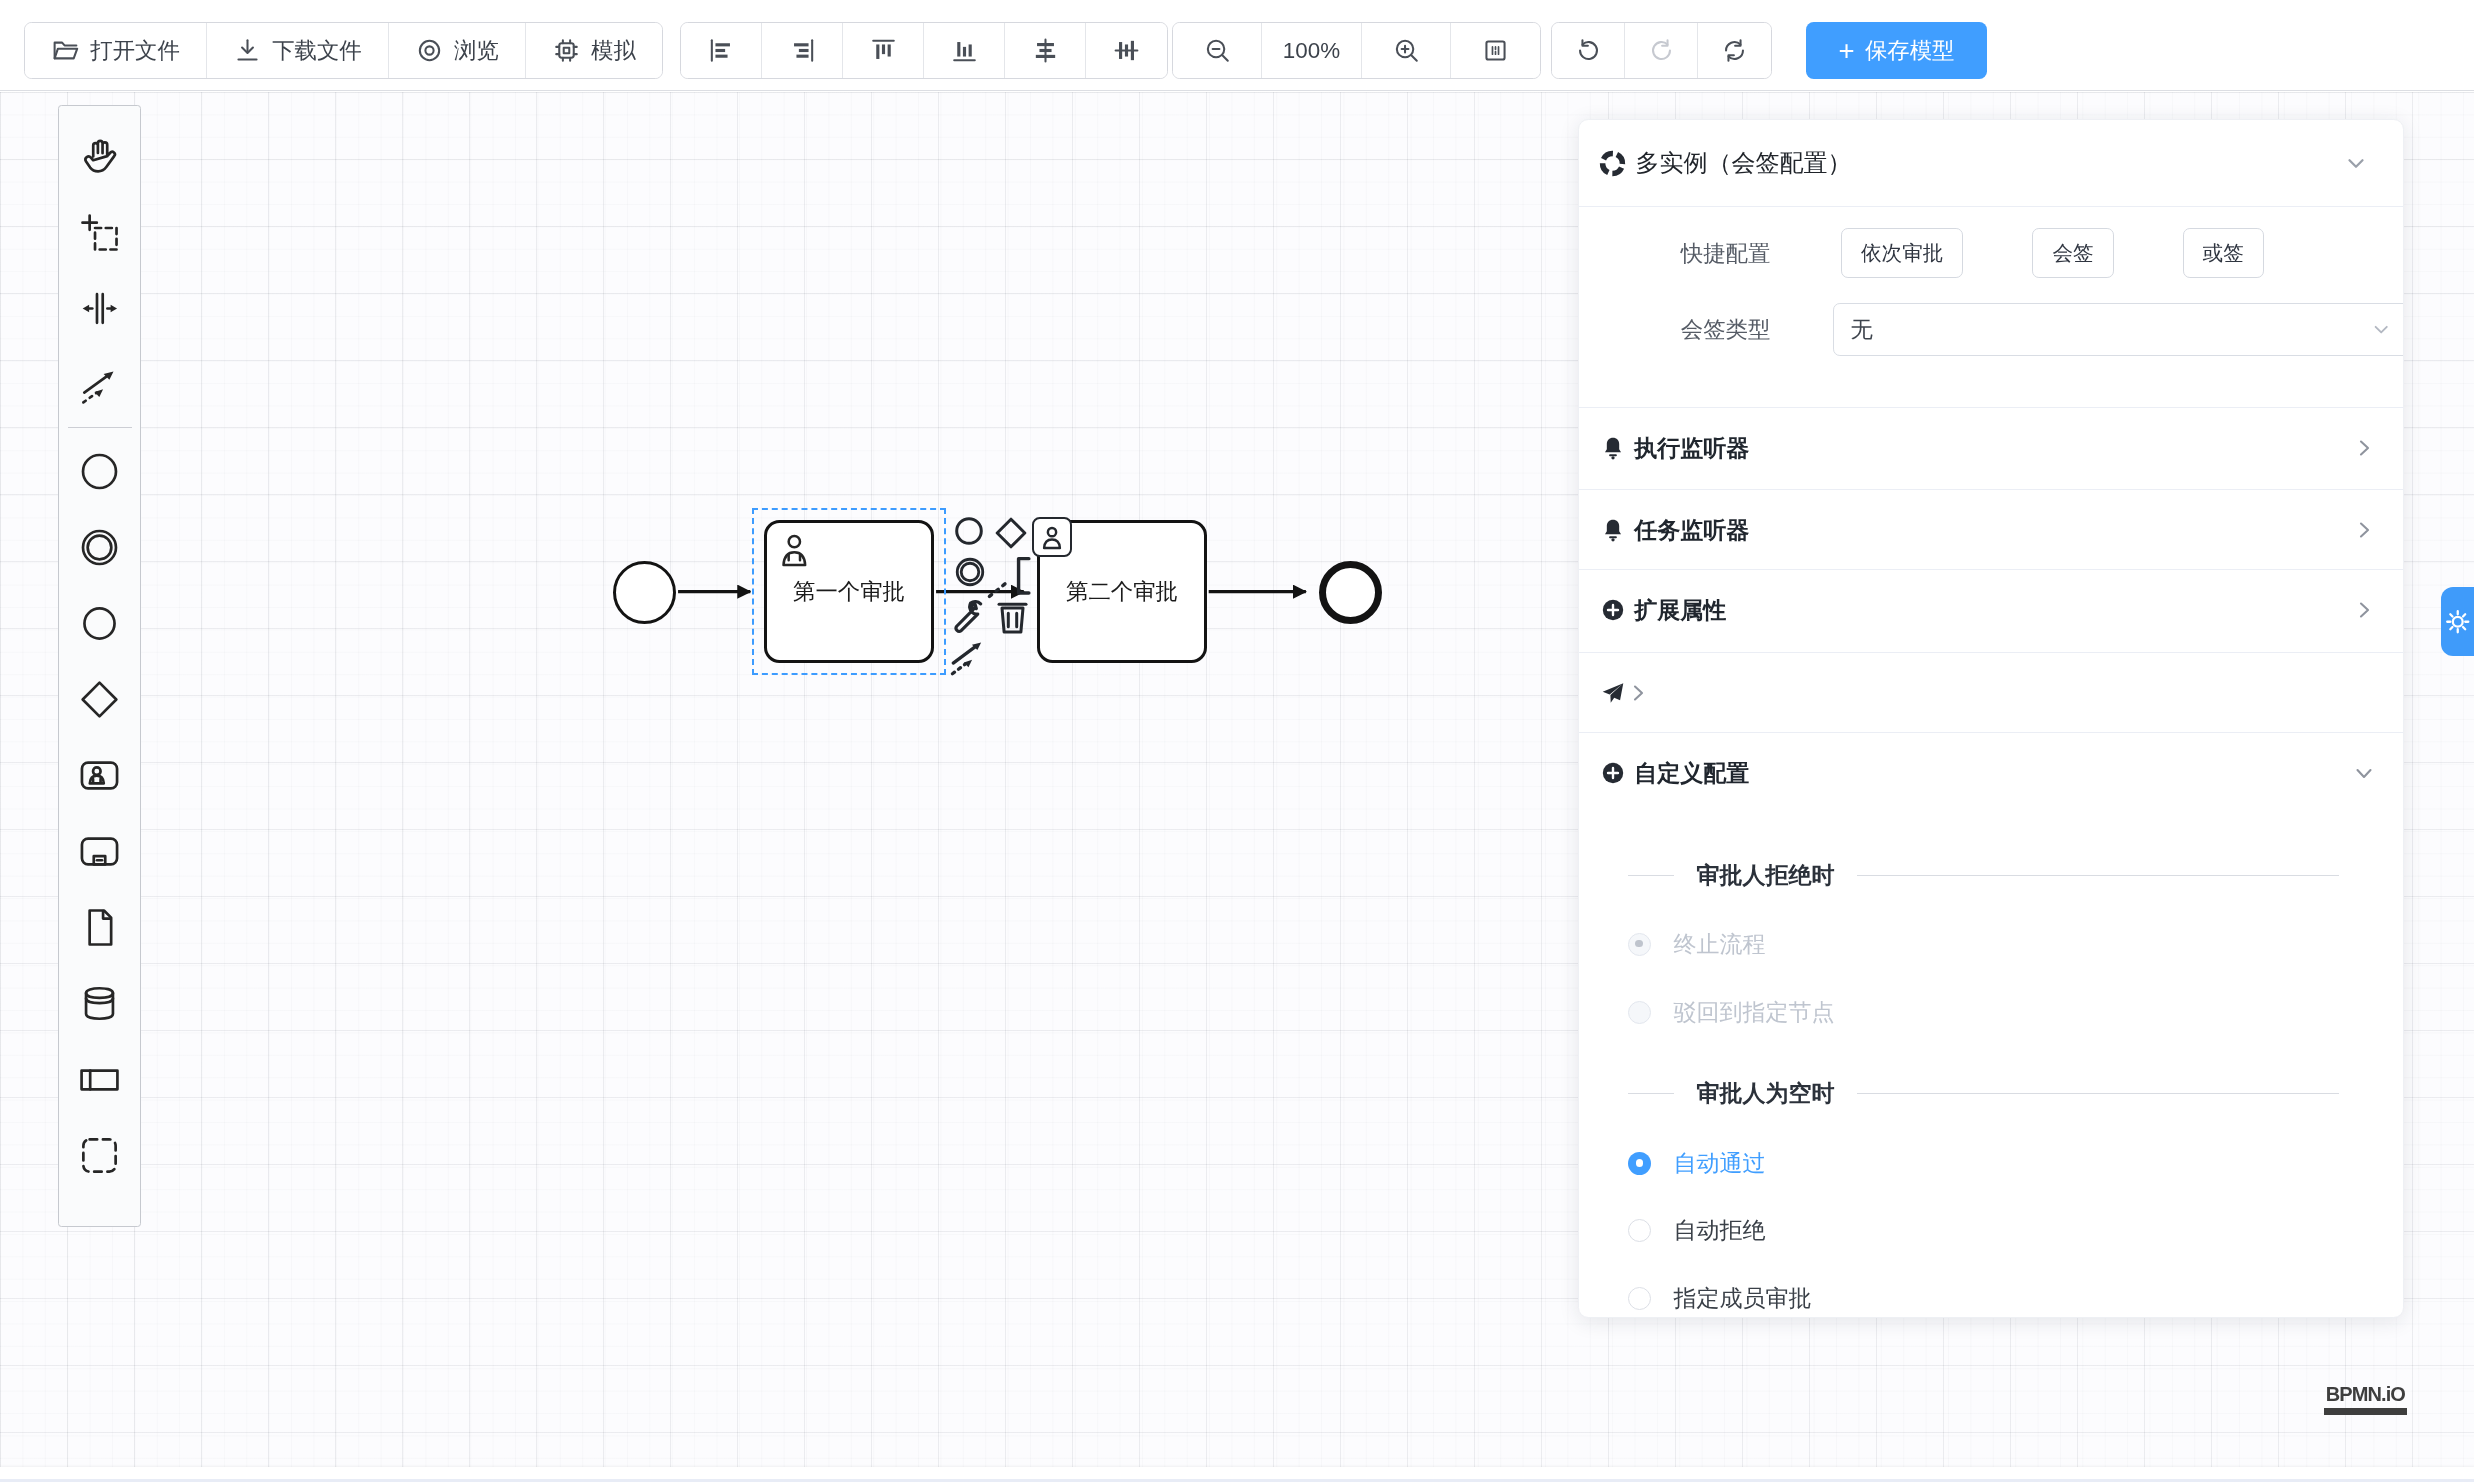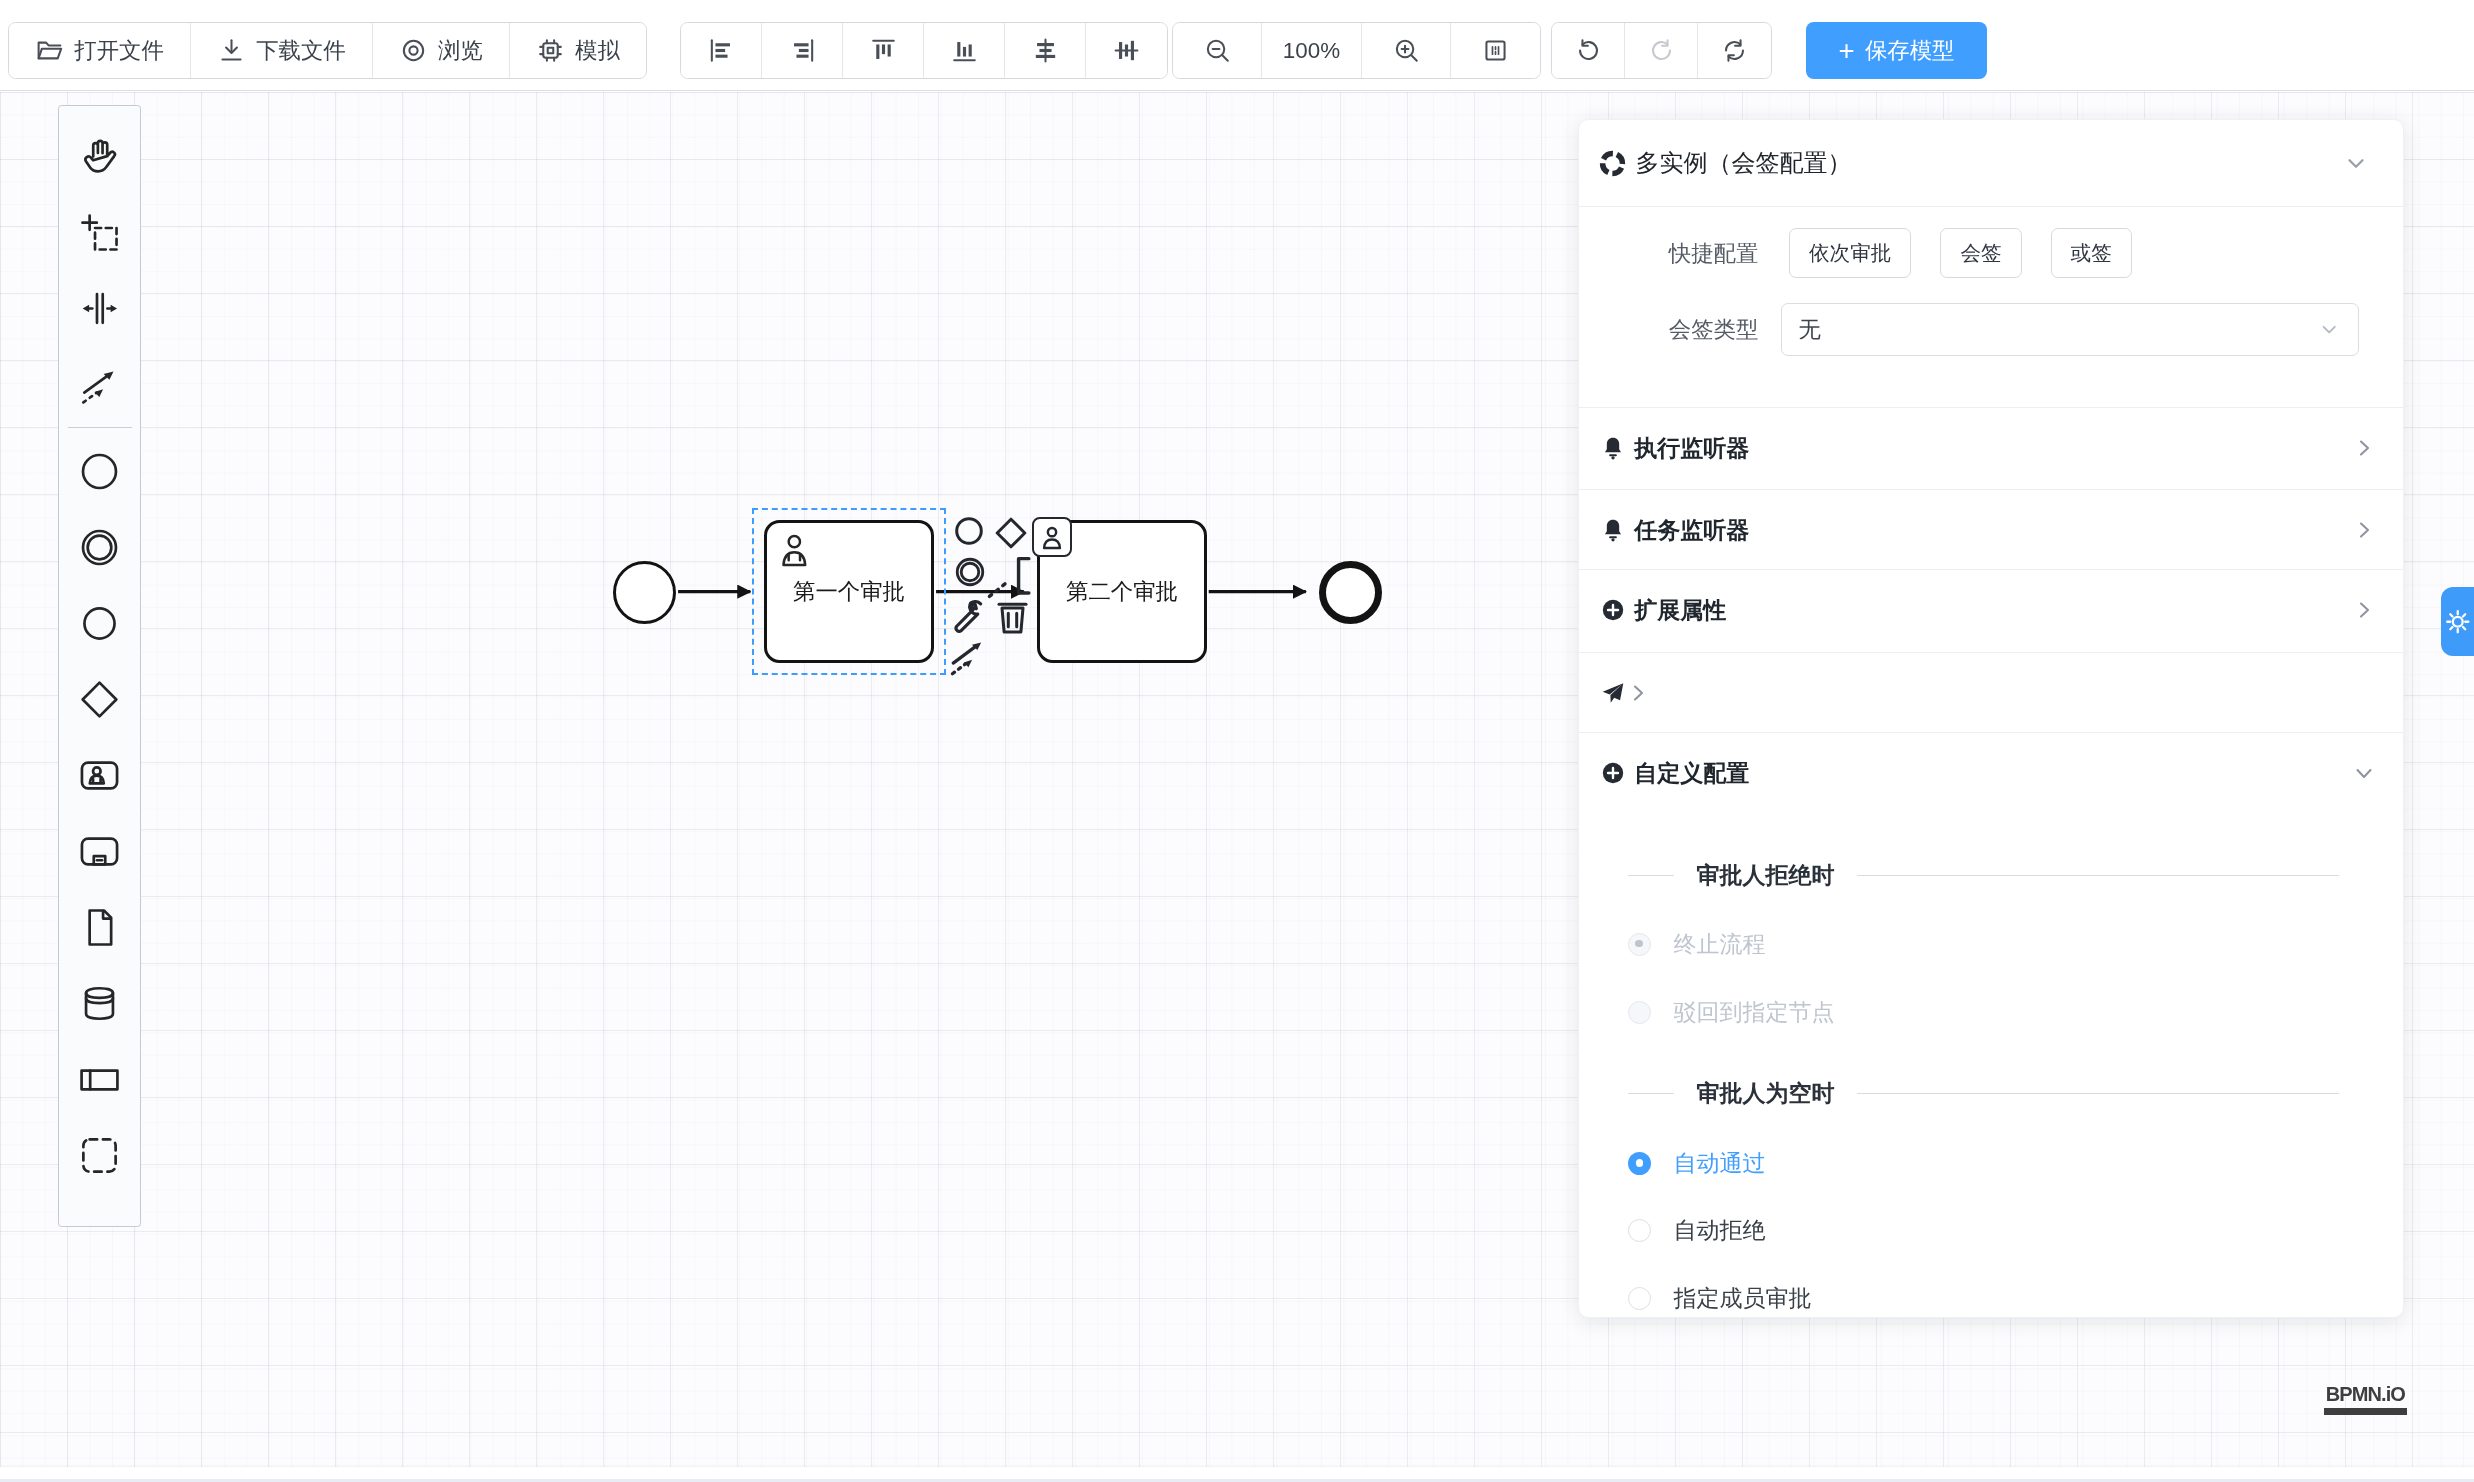--- a/index.html
+++ b/index.html
@@ -5,21 +5,21 @@
   * { margin:0; padding:0; box-sizing:border-box; }
   html,body { width:2475px; height:1482px; overflow:hidden; font-family:"Liberation Sans","DejaVu Sans",sans-serif; }
   .app { position:relative; width:2475px; height:1482px; background:#fff; }
 
   
   .toolbar { position:absolute; left:0; top:0; width:2475px; height:91px; background:#fff; border-bottom:0.9px solid #dcdee3; z-index:40; }
   .tb-group { position:absolute; top:22.4px; height:57px; display:flex; align-items:stretch; border:0.9px solid #d6d8de; border-radius:7.7px; background:#fff; overflow:hidden; }
   .tb-item { display:flex; align-items:center; justify-content:center; gap:10.3px; border:none; background:#fff; border-right:0.9px solid #e4e6ea; color:#3c424b; font-size:22.4px; font-family:inherit; cursor:pointer; }
   .tb-item:last-child { border-right:none; }
   .tb-item svg { width:29px; height:29px; }
-  .g1 { left:8px;justify-content:space-between; }  .g1 .tb-item { padding:0 26px; }
+  .g1 { left:24px;justify-content:space-between; }  .g1 .tb-item { padding:0 26px; }
   .g2 { left:680px; } .g2 .tb-item { width:81px; }
   .g3 { left:1172px; } .g3 .tb-item { width:89px; }
   .zoom-level { display:flex; align-items:center; justify-content:center; width:100px; font-size:22.4px; color:#3c424b; border-right:0.9px solid #e4e6ea; }
   .g4 { left:1551px; } .g4 .tb-item { width:73px; }
   .save-btn { position:absolute; left:1806px; top:22.4px; width:181px; height:57px; border:none; border-radius:7.7px; background:#409EFF; color:#fff; font-size:22.4px; font-family:inherit; display:flex; align-items:center; justify-content:center; gap:10.3px; cursor:pointer; }
   .save-btn .plus { font-size:27.5px; font-weight:400; line-height:1; }
   .icn { fill:none; stroke:#4a4f57; stroke-width:1.7; stroke-linecap:round; stroke-linejoin:round; }
   .icn-dis { stroke:#c6c9d0; }
   .bars { fill:#4a4f57; stroke:none; }
 
@@ -52,21 +52,21 @@
   .pad-ic { position:absolute; cursor:pointer; }
   .pad-ic svg { display:block; width:100%; height:100%; }
   .pad { fill:none; stroke:#24282e; stroke-width:2; stroke-linecap:round; stroke-linejoin:round; }
   .ghost-user { position:absolute; left:1037px; top:437px; width:50px; height:50px; opacity:.55; }
 
   
   .panel { position:absolute; left:1578px; top:119px; width:826px; height:1199px; background:#fff; border:0.9px solid #eef0f4; border-radius:10.3px; box-shadow:0 3.4px 20.6px rgba(30,40,60,.10); z-index:30; overflow:hidden; }
   .p-header { position:absolute; left:0; top:20.6px; width:100%; height:45px; display:flex; align-items:center; padding:0 34px 0 19px; cursor:pointer; }
   .p-title { font-size:24px; font-weight:400; color:#1f2329; margin-left:8.6px; flex:1; }
   .p-div { position:absolute; left:0; width:100%; height:0.9px; background:#ebeef5; }
-  .form-row { position:absolute; left:0; width:100%; display:flex; align-items:center; }
+  .form-row { position:absolute; left:12px; width:100%; display:flex; align-items:center;gap:40px; }
   .form-label { width:181px; text-align:right; font-size:22.4px; color:#565c66; padding-right:1.7px; }
   .chip-btn { height:50px; padding:0 19px; margin-left:29px; border:0.9px solid #d5d9e0; border-radius:6.9px; background:#fff; font-size:20.6px; color:#2f3540; font-family:inherit; cursor:pointer; }
   .select { margin-left:20.6px; width:578px; height:53px; border:0.9px solid #d9dde4; border-radius:6.9px; display:flex; align-items:center; padding:0 17px; cursor:pointer; }
   .select-val { flex:1; font-size:22.4px; color:#3e444d; }
   .sec-row { position:absolute; left:0; width:100%; height:82px; display:flex; align-items:center; padding:0 27.5px 0 20.6px; cursor:pointer; }
   .sec-label { font-size:23px; font-weight:600; color:#20262e; margin-left:8.6px; flex:1; }
   .sub-divider { position:absolute; left:49px; right:64px; height:41px; display:flex; align-items:center; gap:22.4px; }
   .sd-line { height:1.7px; background:#d9dce2; }
   .sd-short { width:46px; }
   .sd-long { flex:1; }

